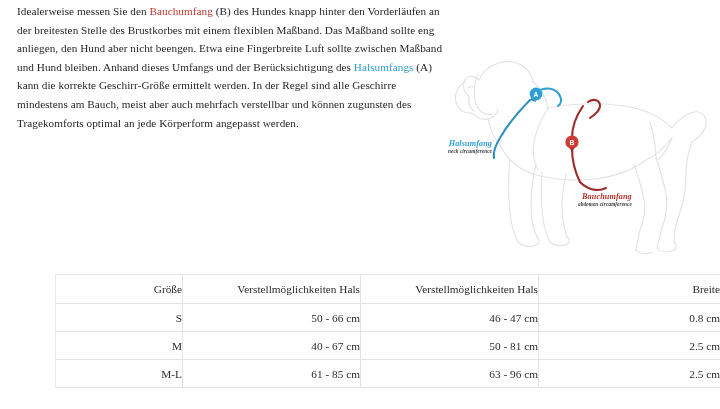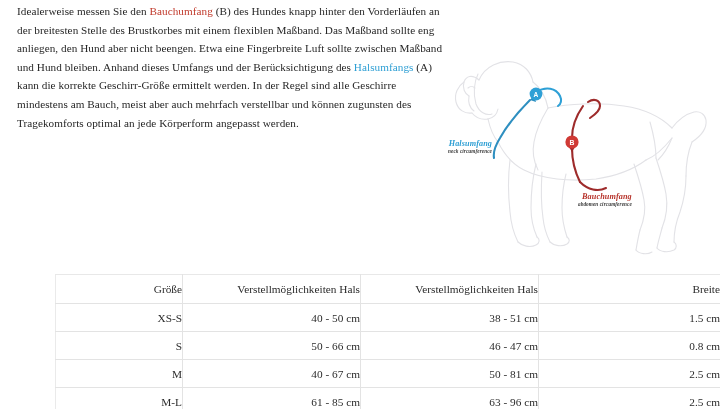--- a/index.html
+++ b/index.html
@@ -197,26 +197,20 @@
       <thead>
         <tr>
             <th>Größe</th>
             <th>Verstellmöglichkeiten Hals</th>
             <th>Verstellmöglichkeiten Hals</th>
             <th>Breite</th>
           </tr>
       </thead>
       <tbody>
           <tr>
-            <td>XS-S</td>
-            <td>40 - 50 cm</td>
-            <td>38 - 51 cm</td>
-            <td>1.5 cm</td>
-          </tr>
-          <tr>
             <td>S</td>
             <td>50 - 66 cm</td>
             <td>46 - 47 cm</td>
             <td>0.8 cm</td>
           </tr>
           <tr>
             <td>M</td>
             <td>40 - 67 cm</td>
             <td>50 - 81 cm</td>
             <td>2.5 cm</td>

